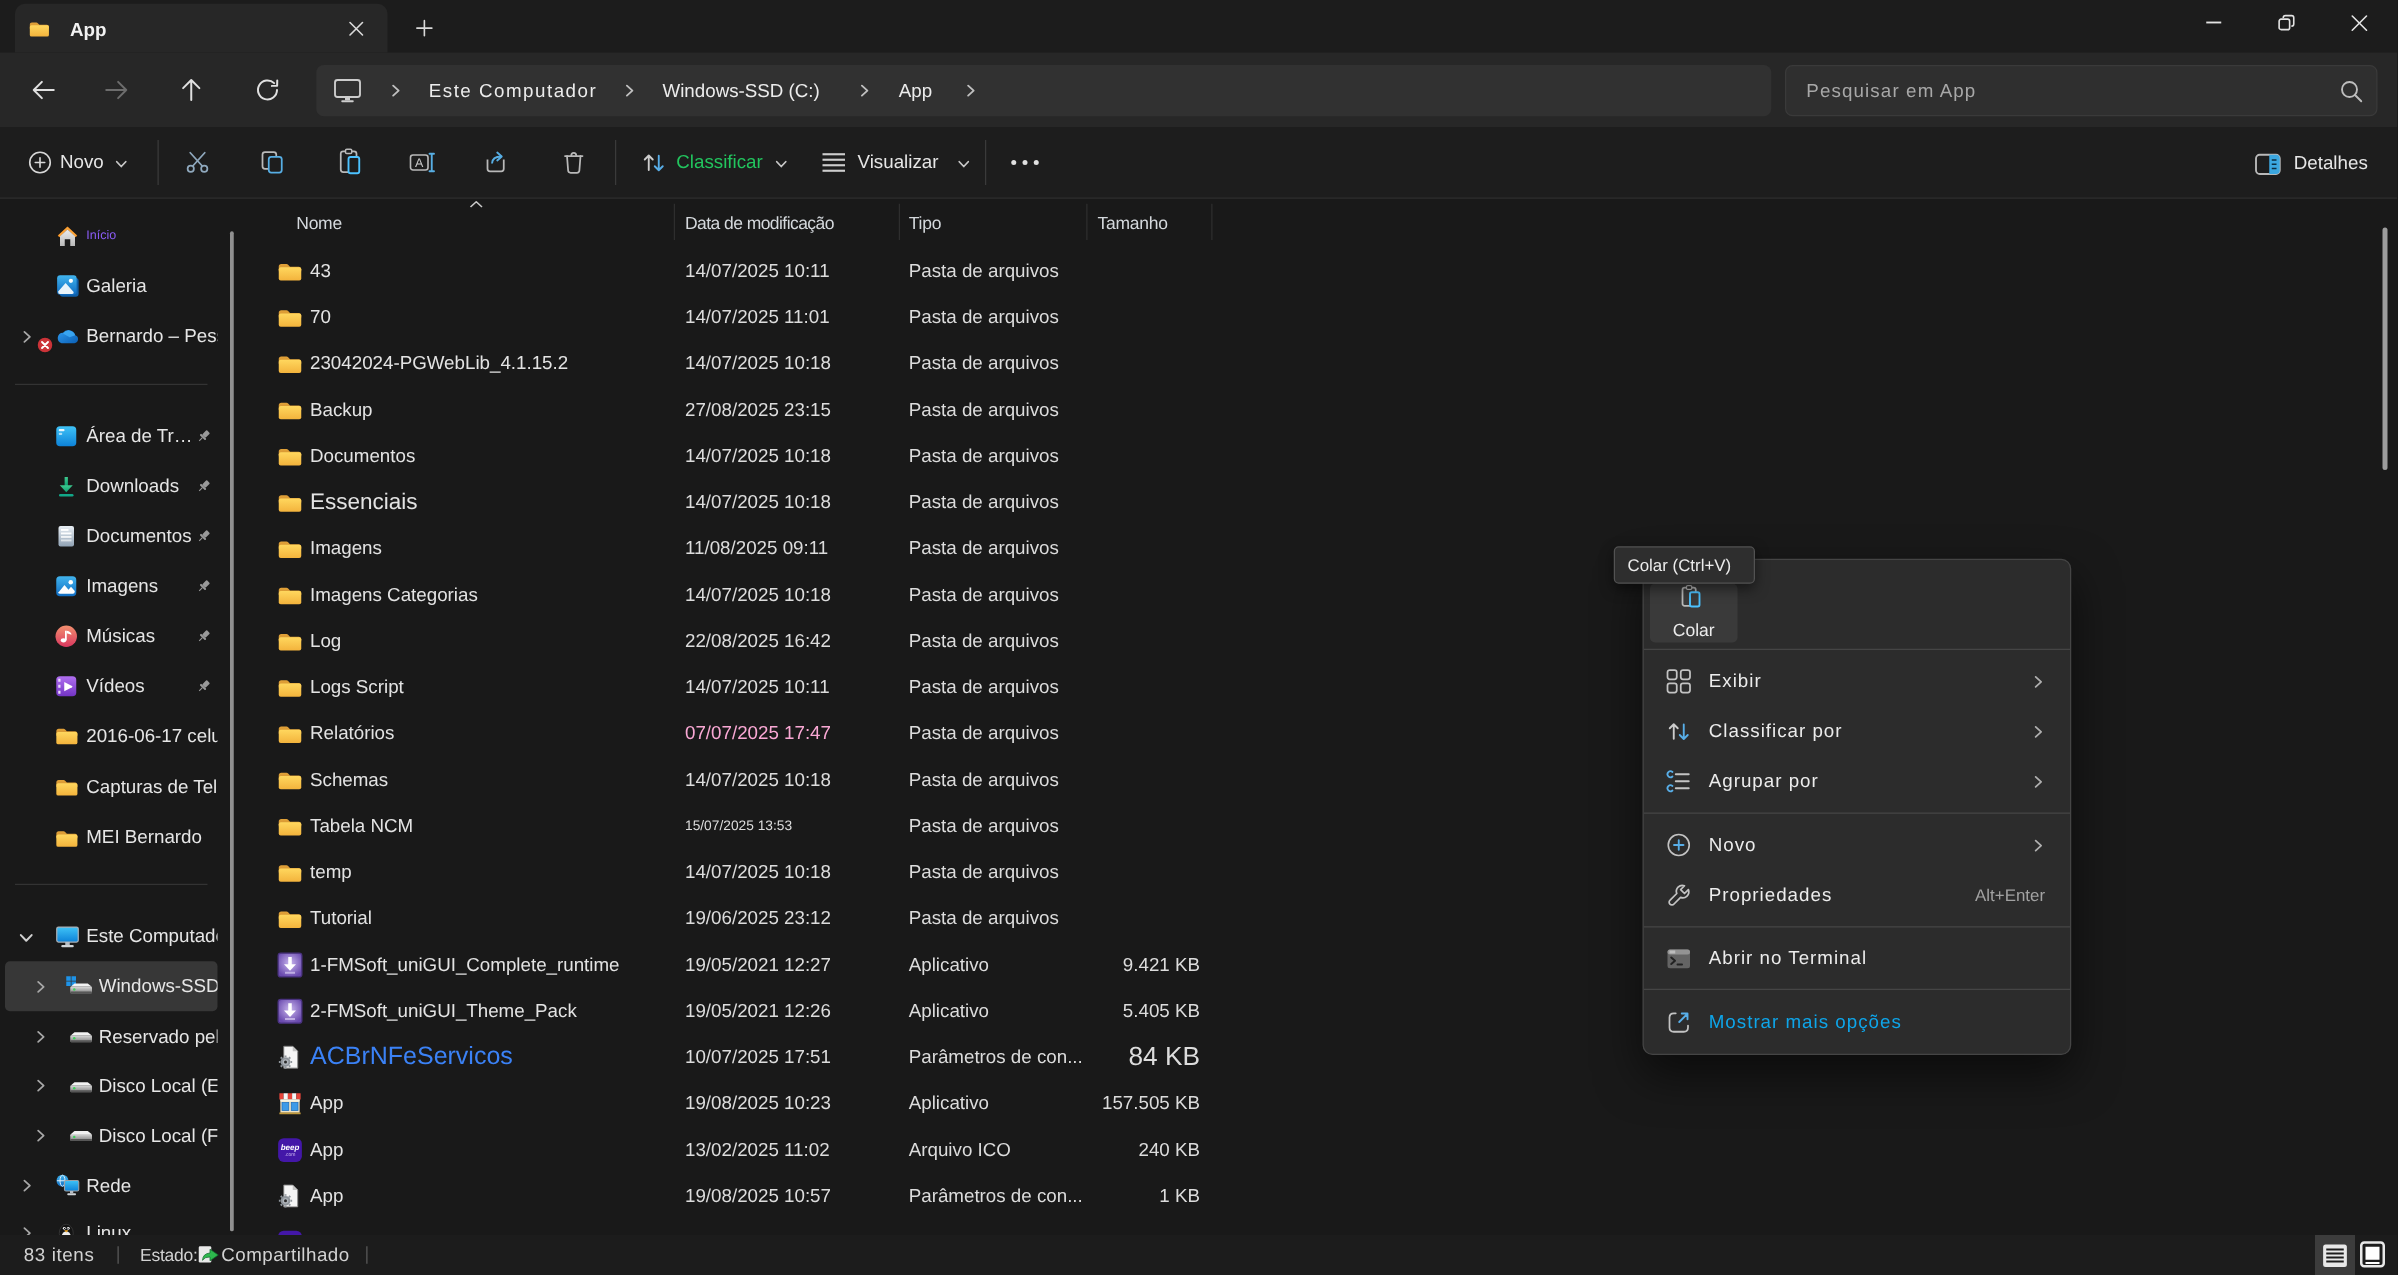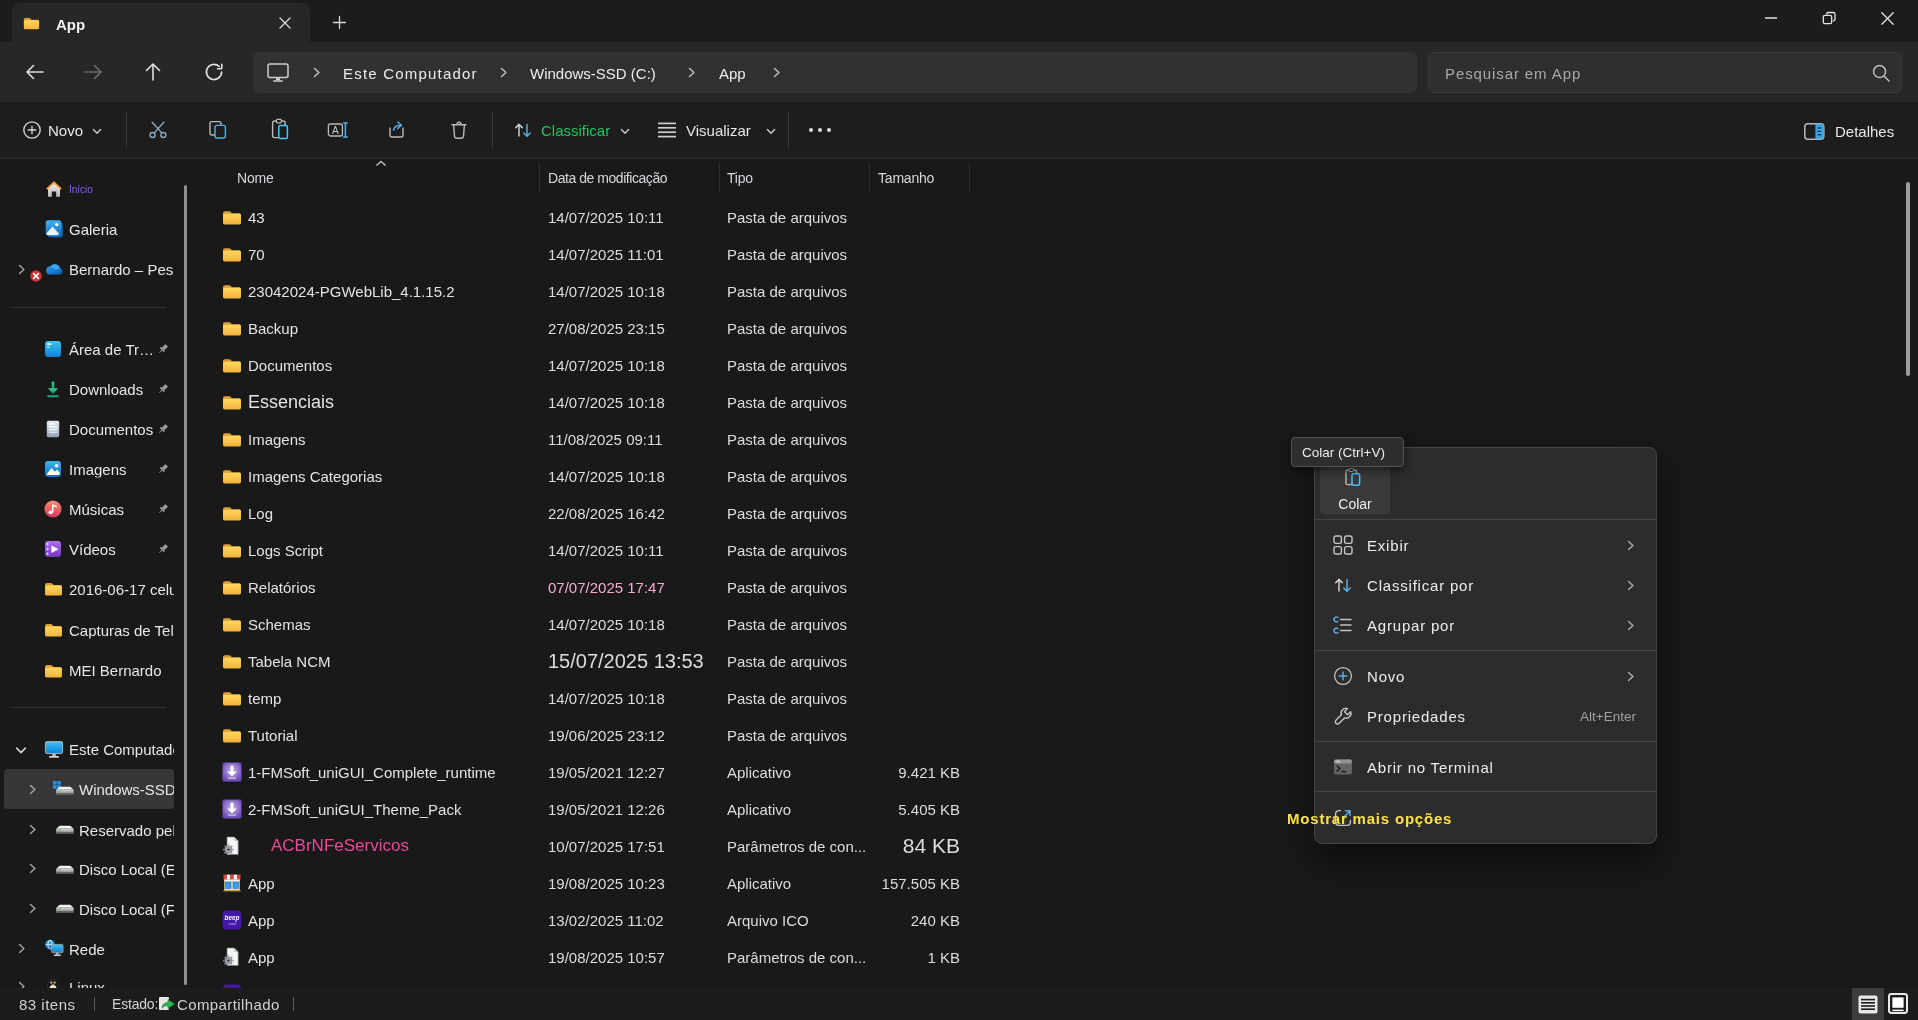--- a/index.html
+++ b/index.html
@@ -523,21 +523,21 @@
     <rect x="1" y="4.8" width="18" height="10.6" rx="1.6" fill="url(#fold)"></rect>
   </svg>
 <div class="txt" style="left:248px;top:624px;transform:translateY(-50%);font-size:15px;color:#e3e3e3;font-weight:400;">Schemas</div>
 <div class="txt" style="left:548px;top:624px;transform:translateY(-50%);font-size:15px;color:#dcdcdc;font-weight:400;">14/07/2025 10:18</div>
 <div class="txt" style="left:727px;top:624px;transform:translateY(-50%);font-size:15px;color:#dcdcdc;font-weight:400;">Pasta de arquivos</div>
 <svg class="abs" style="left:222px;top:653px" width="20" height="16" viewBox="0 0 20 16">
     <path d="M1 4.2 C1 3 1.8 2.2 3 2.2 h4.2 c.5 0 1 .2 1.3 .55 L10 4.3 h7 c1.2 0 2 .8 2 2 V8 H1 Z" fill="url(#foldtab)"></path>
     <rect x="1" y="4.8" width="18" height="10.6" rx="1.6" fill="url(#fold)"></rect>
   </svg>
 <div class="txt" style="left:248px;top:661px;transform:translateY(-50%);font-size:15px;color:#e3e3e3;font-weight:400;">Tabela NCM</div>
-<div class="txt" style="left:548px;top:661px;transform:translateY(-50%);font-size:20px;color:#dcdcdc;font-weight:400;">15/07/2025 13:53</div>
+<div class="txt" style="left:548px;top:661px;transform:translateY(-50%);font-size:11px;color:#dcdcdc;font-weight:400;">15/07/2025 13:53</div>
 <div class="txt" style="left:727px;top:661px;transform:translateY(-50%);font-size:15px;color:#dcdcdc;font-weight:400;">Pasta de arquivos</div>
 <svg class="abs" style="left:222px;top:690px" width="20" height="16" viewBox="0 0 20 16">
     <path d="M1 4.2 C1 3 1.8 2.2 3 2.2 h4.2 c.5 0 1 .2 1.3 .55 L10 4.3 h7 c1.2 0 2 .8 2 2 V8 H1 Z" fill="url(#foldtab)"></path>
     <rect x="1" y="4.8" width="18" height="10.6" rx="1.6" fill="url(#fold)"></rect>
   </svg>
 <div class="txt" style="left:248px;top:698px;transform:translateY(-50%);font-size:15px;color:#e3e3e3;font-weight:400;">temp</div>
 <div class="txt" style="left:548px;top:698px;transform:translateY(-50%);font-size:15px;color:#dcdcdc;font-weight:400;">14/07/2025 10:18</div>
 <div class="txt" style="left:727px;top:698px;transform:translateY(-50%);font-size:15px;color:#dcdcdc;font-weight:400;">Pasta de arquivos</div>
 <svg class="abs" style="left:222px;top:727px" width="20" height="16" viewBox="0 0 20 16">
     <path d="M1 4.2 C1 3 1.8 2.2 3 2.2 h4.2 c.5 0 1 .2 1.3 .55 L10 4.3 h7 c1.2 0 2 .8 2 2 V8 H1 Z" fill="url(#foldtab)"></path>
@@ -568,21 +568,21 @@
 <div class="txt" style="left:860px;top:809px;transform:translateY(-50%);width:100px;text-align:right;font-size:15px;color:#dcdcdc">5.405 KB</div>
 <svg class="abs" style="left:222px;top:836px" width="20" height="20" viewBox="0 0 20 20">
     <path d="M5 1 H12.2 L16.2 5 V18.5 H5 Z" fill="#f5f5f5" stroke="#7a7a7a" stroke-width="0.7"></path>
     <path d="M12.2 1 L16.2 5 H12.2 Z" fill="#c4c4c4"></path>
     <g stroke="#8f959b" stroke-width="1.6" fill="none">
       <circle cx="6.4" cy="13.6" r="3.1" fill="#aeb4ba"></circle>
       <path d="M6.4 9.6 v-1.3 M6.4 17.6 v1.3 M2.4 13.6 h-1.3 M10.4 13.6 h1.3 M3.6 10.8 l-1-1 M9.2 16.4 l1 1 M3.6 16.4 l-1 1 M9.2 10.8 l1-1"></path>
     </g>
     <circle cx="6.4" cy="13.6" r="1.2" fill="#2a2a2a"></circle>
   </svg>
-<div class="txt" style="left:248px;top:846px;transform:translateY(-50%);font-size:17px;color:#ec4899;font-weight:400;margin-left:23px;">ACBrNFeServicos</div>
+<div class="txt" style="left:248px;top:846px;transform:translateY(-50%);font-size:20px;color:#3b82f6;font-weight:400;">ACBrNFeServicos</div>
 <div class="txt" style="left:548px;top:846px;transform:translateY(-50%);font-size:15px;color:#dcdcdc;font-weight:400;">10/07/2025 17:51</div>
 <div class="txt" style="left:727px;top:846px;transform:translateY(-50%);font-size:15px;color:#dcdcdc;font-weight:400;">Parâmetros de con...</div>
 <div class="txt" style="left:860px;top:846px;transform:translateY(-50%);width:100px;text-align:right;font-size:21px;color:#dcdcdc">84 KB</div>
 <svg class="abs" style="left:222px;top:873px" width="20" height="20" viewBox="0 0 20 20">
     <g>
       <rect x="1.5" y="1.6" width="3.4" height="5" fill="#e8453a"></rect>
       <rect x="4.9" y="1.6" width="3.4" height="5" fill="#f8f8f8"></rect>
       <rect x="8.3" y="1.6" width="3.4" height="5" fill="#e8453a"></rect>
       <rect x="11.7" y="1.6" width="3.4" height="5" fill="#f8f8f8"></rect>
       <rect x="15.1" y="1.6" width="3.4" height="5" fill="#e8453a"></rect>
@@ -715,14 +715,14 @@
     <rect x="2.6" y="3.4" width="4.6" height="2.4" fill="#bdbdbd"></rect>
     <path d="M4 9 L7 11.6 L4 14.2" fill="none" stroke="#222" stroke-width="1.6" stroke-linecap="round" stroke-linejoin="round"></path>
     <line x1="9" y1="14.6" x2="12.6" y2="14.6" stroke="#222" stroke-width="1.6" stroke-linecap="round"></line>
   </svg>
 <div class="txt" style="left:1367px;top:766.5px;transform:translateY(-50%);font-size:15px;color:#ececec;font-weight:400;letter-spacing:0.8px">Abrir no Terminal</div>
 <div class="abs" style="left:1315px;top:791px;width:341px;height:1px;background:#454545"></div>
 <svg class="abs" style="left:1333px;top:808px" width="20" height="20" viewBox="0 0 20 20">
     <path d="M7.6 2.6 H6 Q2.6 2.6 2.6 6 v8 q0 3.4 3.4 3.4 h8 q3.4 0 3.4-3.4 V12.4" fill="none" stroke="#c3c3c3" stroke-width="1.4" stroke-linecap="round"></path>
     <path d="M10.4 9.6 L16.8 3.2 M12.4 2.8 h4.6 v4.6" fill="none" stroke="#58aee8" stroke-width="1.5" stroke-linecap="round" stroke-linejoin="round"></path>
   </svg>
-<div class="txt" style="left:1287px;top:818px;transform:translateY(-50%);font-size:15px;color:#fde047;font-weight:700;letter-spacing:0.8px">Mostrar mais opções</div>
+<div class="txt" style="left:1367px;top:818px;transform:translateY(-50%);font-size:15px;color:#0ea5e9;font-weight:400;letter-spacing:0.8px">Mostrar mais opções</div>
 <div class="abs" style="left:1291px;top:437px;width:113px;height:30px;background:#2e2e2e;border:1px solid #525252;border-radius:4px;box-shadow:0 4px 10px rgba(0,0,0,.5)"></div>
 <div class="txt" style="left:1302px;top:452px;transform:translateY(-50%);font-size:13.5px;color:#ececec;font-weight:400;">Colar (Ctrl+V)</div>
 </body></html>

